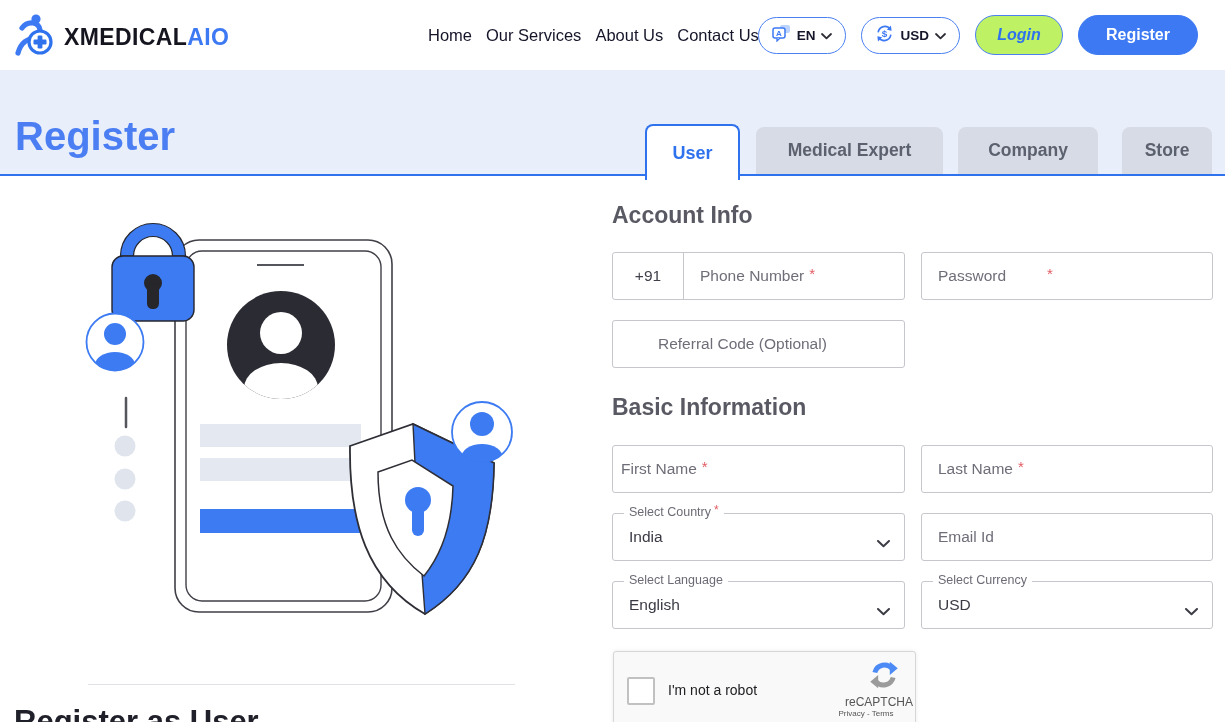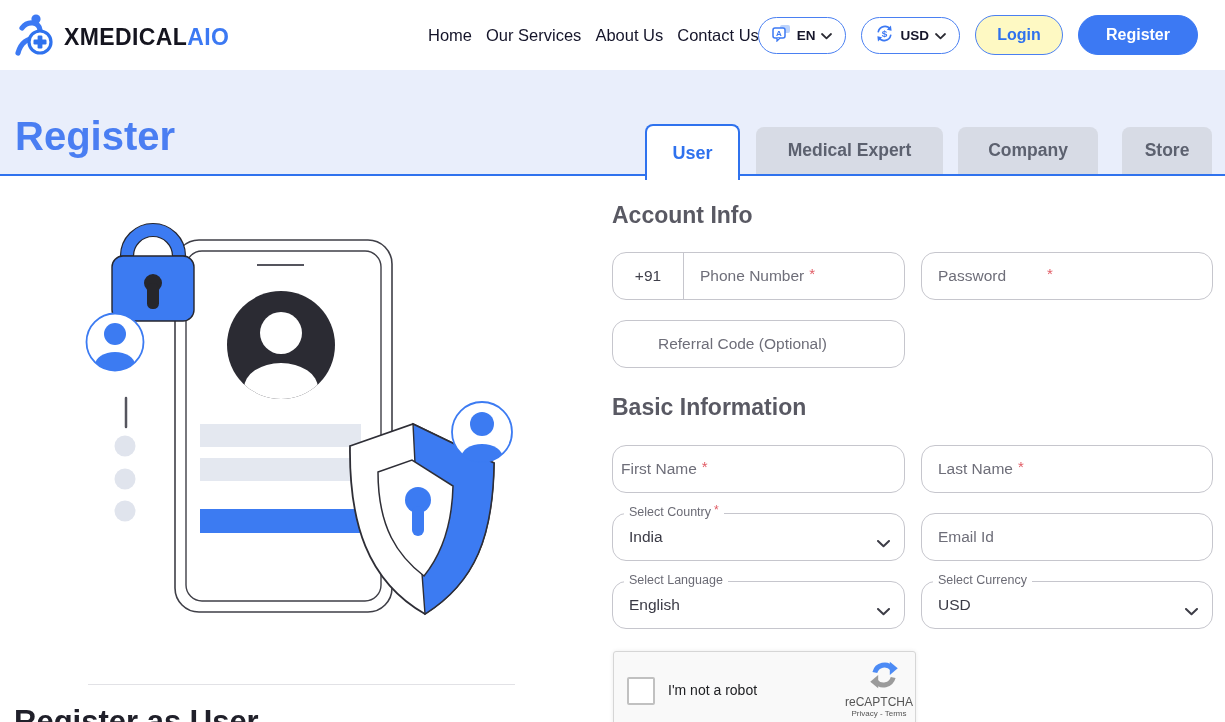--- a/index.html
+++ b/index.html
@@ -13,40 +13,40 @@
   .brand-word { font-size:23px; font-weight:800; letter-spacing:.4px; color:#15151f; }
   .brand-word .accent { color:#3c79f3; }
   .nav { position:absolute; left:428px; top:0; height:70px; display:flex; align-items:center; gap:14px; }
   .nav-item { font-size:16.5px; font-weight:500; color:#15152a; cursor:pointer; white-space:nowrap; }
   .header-right { position:absolute; right:27px; top:0; height:70px; display:flex; align-items:center; gap:15px; }
   .pill { display:flex; align-items:center; gap:6px; height:37px; padding:0 13px;
     border:1.6px solid #4a80f2; border-radius:19px; background:#fff; cursor:pointer; }
   .pill-code { font-size:13.5px; font-weight:700; color:#15152a; }
   .btn { display:flex; align-items:center; justify-content:center; height:40px; border-radius:20px;
     font-size:16px; font-weight:600; cursor:pointer; }
-  .btn-login { width:88px; border:1.6px solid #4a80f2; color:#2f72ee; background:#fef9c3; }
+  .btn-login { width:88px; border:1.6px solid #4a80f2; color:#2f72ee; background:#bef264;font-style:italic; }
   .btn-register { padding:0 27px; background:#3c79f3; color:#fff; border:1.6px solid #3c79f3; }
 
   
   .hero { position:absolute; top:70px; left:0; width:1225px; height:106px;
     background:#e9eefb; border-bottom:2px solid #2f72ee; z-index:4; }
   .page-title { position:absolute; left:15px; top:44px; font-size:40px; font-weight:600; color:#4a7ef2; }
   .tab { position:absolute; bottom:0; height:47px; display:flex; align-items:center; justify-content:center;
     background:#d7dbe5; color:#5c616f; font-size:17.5px; font-weight:600;
     border-radius:8px 8px 0 0; cursor:pointer; }
   .tab-active { bottom:-6px; height:56px; background:#fff; color:#2f72ee;
     border:2px solid #2f72ee; border-bottom:none; z-index:6; font-size:18px; }
   .tab-user { left:645px; width:95px; }
   .tab-medical { left:756px; width:187px; }
   .tab-company { left:958px; width:140px; }
   .tab-store { left:1122px; width:90px; }
 
   
   .sec-heading { position:absolute; font-size:23px; font-weight:700; color:#595963; }
-  .field { position:absolute; height:48px; border:1px solid #c6c6cd; border-radius:14px; background:#fff;
+  .field { position:absolute; height:48px; border:1px solid #c6c6cd; border-radius:3px; background:#fff;
     display:flex; align-items:center; padding:0 16px; cursor:text; }
   .ph { font-size:15.5px; color:#6e6e79; }
   .req { color:#e15b64; font-size:15px; margin-left:5px; position:relative; top:-3px; }
   .col1 { left:612px; width:293px; }
   .col2 { left:921px; width:292px; }
   .phone-field { padding:0; }
   .prefix { width:70px; text-align:center; font-size:15.5px; color:#3f3f4a; }
   .vline { width:1px; height:48px; background:#c6c6cd; }
   .phone-ph { padding-left:16px; }
   .select-field { cursor:pointer; }
@@ -57,21 +57,21 @@
   .chev { position:absolute; right:14px; top:20px; }
 
   
   .recaptcha { position:absolute; left:613px; top:651px; width:303px; height:78px;
     background:#f9f9f9; border:1px solid #d6d6d6; border-radius:3px; box-shadow:0 0 4px rgba(0,0,0,.08); }
   .rc-checkbox { position:absolute; left:13px; top:25px; width:28px; height:28px; background:#fff;
     border:2px solid #c1c1c1; border-radius:2px; cursor:pointer; }
   .rc-label { position:absolute; left:54px; top:30px; font-size:14px; color:#202124; }
   .rc-logo { position:absolute; right:16px; top:8px; width:30px; height:30px; }
   .rc-brand { position:absolute; right:10px; top:43px; width:60px; text-align:center; font-size:12px; color:#555; }
-  .rc-links { position:absolute; right:6px; top:57px; width:60px; text-align:center; font-size:8px; color:#555; }
+  .rc-links { position:absolute; right:19px; top:57px; width:60px; text-align:center; font-size:8px; color:#555; }
   .rc-links span { cursor:pointer; }
 
   
   .illustration { position:absolute; left:60px; top:190px; width:460px; height:500px; }
   .divider { position:absolute; left:88px; top:684px; width:427px; height:1px; background:#e2e2e6; }
   .bottom-heading { position:absolute; left:14px; top:704px; font-size:31px; font-weight:700; color:#20202a; white-space:nowrap; }
 </style>
 </head>
 <body>
 

